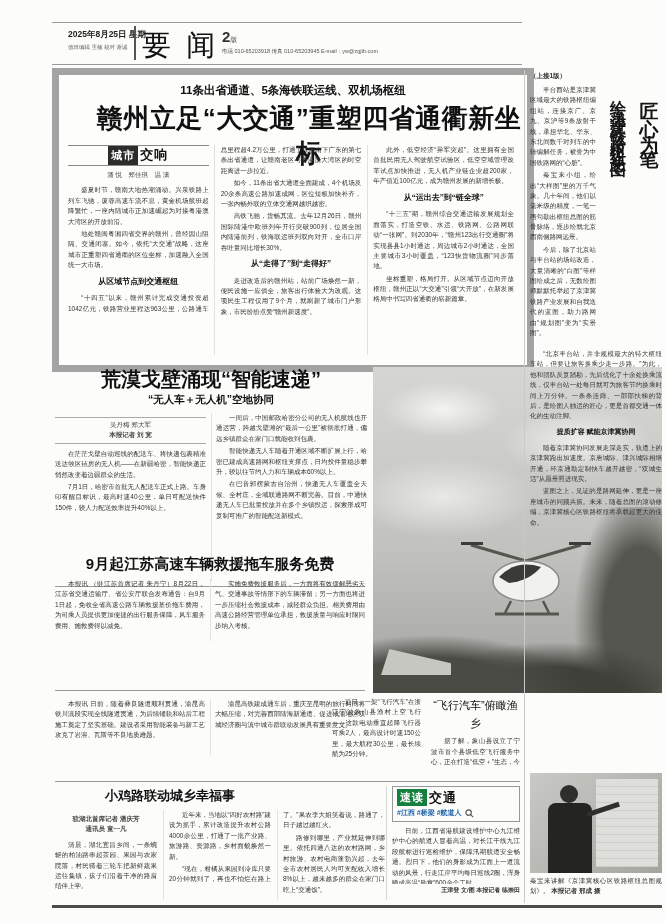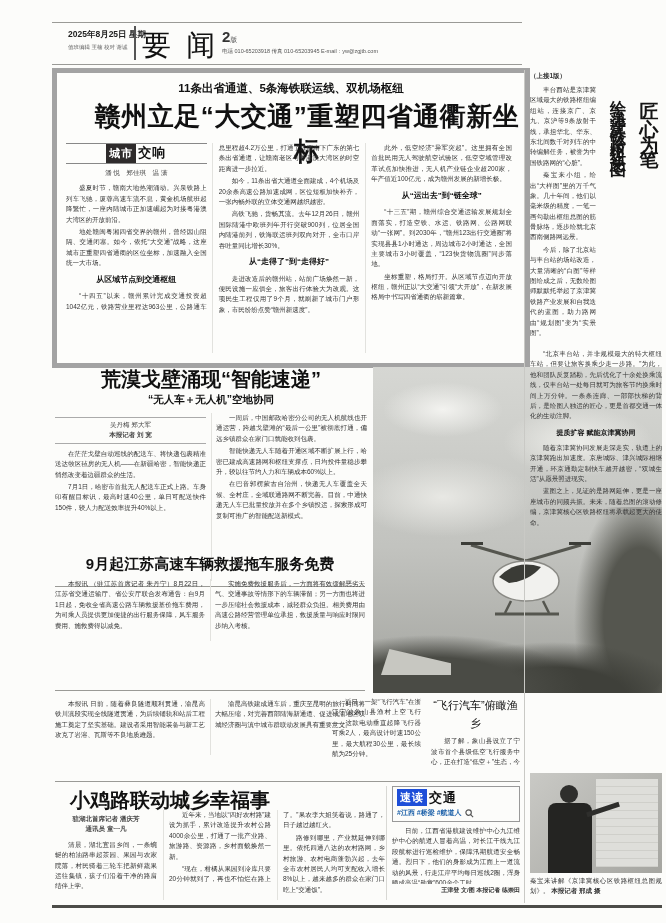--- a/index.html
+++ b/index.html
@@ -5,21 +5,21 @@
   html,body{margin:0;padding:0;background:#e8e8e6;}
   .page{position:relative;width:666px;height:923px;background:#fcfcfa;margin:0 auto;overflow:hidden;
         font-family:"Liberation Sans",sans-serif;color:#222;}
   .abs{position:absolute;}
   .rule{background:#9a9a96;}
   .serif{font-family:"Liberation Serif",serif;}
   .body-text{font-size:6.5px;line-height:1.6;text-align:justify;color:#333;}
   .body-text p{margin:0 0 2px;text-indent:2em;}
   .cols2{column-count:2;column-gap:10px;column-rule:1px solid #e2e2de;}
   .cols3{column-count:3;column-gap:12px;column-rule:1px solid #e2e2de;}
-  .subhead{font-weight:bold;font-size:8px;text-align:center;margin:5px 0;color:#111;text-indent:0;}
+  .subhead{font-weight:bold;font-size:8px;text-align:center;margin:5px 0;color:#111;text-indent:0;font-family:Liberation Serif, serif;}
   .headline{font-weight:bold;color:#111;text-align:center;}
   .badge{display:inline-flex;align-items:center;height:15px;justify-content:center;}
   .badge .dark{background:#2e2b2b;color:#fff;font-weight:bold;font-size:11px;padding:1px 3px;letter-spacing:1px;}
   .badge .light{color:#111;font-weight:bold;font-size:13px;letter-spacing:1px;padding-left:2px;}
   .byline{text-align:center;font-size:6.5px;color:#444;margin:4px 0 5px;text-indent:0;}
   .photo{background:linear-gradient(#d6d7d3,#c2c3bf 55%,#a3a49f);overflow:hidden;}
   .vcol{writing-mode:vertical-rl;font-family:"Liberation Serif",serif;font-weight:bold;color:#141414;}
 </style>
 </head>
 <body>
@@ -37,21 +37,21 @@
   <div class="abs" style="left:134px;top:26px;width:2px;height:34px;background:#555;"></div>
 
   <div class="abs serif" style="left:142px;top:26px;font-size:29px;font-weight:normal;letter-spacing:4px;color:#111;">要 闻</div>
 
   <div class="abs" style="left:222px;top:28px;">
     <span style="font-size:15px;font-weight:bold;color:#333;">2</span><span style="font-size:7px;color:#555;">版</span>
   </div>
   <div class="abs" style="left:222px;top:48px;width:230px;font-size:5.5px;color:#555;">电话 010-65203918 传真 010-65203945 E-mail：yw@zgjtb.com</div>
 
 
-  <div class="abs" style="left:52px;top:68px;width:468px;height:290px;border:5px solid #a3a3a3;background:#fdfdfb;">
+  <div class="abs" style="left:52px;top:68px;width:468px;height:290px;border:7px solid #a3a3a3;background:#fdfdfb;">
     <div class="headline" style="margin-top:8px;font-size:11.5px;">11条出省通道、5条海铁联运线、双机场枢纽</div>
     <div class="headline" style="margin-top:3px;font-size:26px;letter-spacing:0.5px;padding-left:32px;">赣州立足“大交通”重塑四省通衢新坐标</div>
     <div class="body-text cols3 abs" style="left:9px;top:70px;width:446px;height:210px;overflow:hidden;">
       <div style="border-top:1px solid #888;border-bottom:1px solid #888;padding:2px 0;margin-bottom:3px;text-align:center;">
         <span class="badge">
             <span class="dark">城市</span>
             <span class="light">交响</span>
           </span>
       </div>
       <div class="byline">潘 悦　郑佳琪　温 潇</div>
@@ -124,38 +124,38 @@
 
   <div class="abs rule" style="left:55px;top:690px;width:310px;height:1px;"></div>
   <div class="abs" style="left:55px;top:694px;width:310px;">
     <div class="body-text cols2" style="margin-top:5px;height:56px;overflow:hidden;">
       <p>本报讯 日前，随着彝良隧道顺利贯通，渝昆高铁川滇段实现全线隧道贯通，为后续铺轨和站后工程施工奠定了坚实基础。建设者采用智能装备与新工艺攻克了岩溶、瓦斯等不良地质难题。</p>
       <p>渝昆高铁建成通车后，重庆至昆明的旅行时间将大幅压缩，对完善西部陆海新通道、促进成渝地区双城经济圈与滇中城市群联动发展具有重要意义。</p>
     </div>
   </div>
 
   <div class="abs rule" style="left:55px;top:781px;width:465px;height:1px;"></div>
-  <div class="abs serif headline" style="left:55px;top:787px;width:230px;font-size:20px;">小鸡路联动城乡幸福事</div>
+  <div class="abs serif headline" style="left:55px;top:787px;width:230px;font-size:13px;">小鸡路联动城乡幸福事</div>
   <div class="abs body-text cols3" style="left:55px;top:810px;width:330px;height:90px;overflow:hidden;">
     <div class="byline" style="font-weight:bold;">
       <div>驻湖北首席记者 潘庆芳</div>
       <div>通讯员 童一凡</div>
     </div>
     <p>清晨，湖北宜昌乡间，一条蜿蜒的柏油路串起茶园、果园与农家院落，村民骑着三轮车把新鲜蔬果运往集镇，孩子们沿着干净的路肩结伴上学。</p>
     <p>近年来，当地以“四好农村路”建设为抓手，累计改造提升农村公路4000余公里，打通了一批产业路、旅游路、资源路，乡村面貌焕然一新。</p>
     <p>“现在，柑橘从果园到冷库只要20分钟就到了，再也不怕烂在路上了。”果农李大姐笑着说，路通了，日子越过越红火。</p>
     <p>路修到哪里，产业就延伸到哪里。依托四通八达的农村路网，乡村旅游、农村电商蓬勃兴起，去年全市农村居民人均可支配收入增长8%以上，越来越多的群众在家门口吃上“交通饭”。</p>
   </div>
 
   <div class="abs" style="left:386px;top:786px;width:1px;height:114px;background:#d8d8d4;"></div>
   <div class="abs" style="left:392px;top:786px;width:128px;">
     <div style="border:1px solid #999;padding:3px 4px;">
       <div style="display:flex;align-items:center;justify-content:space-between;">
         <span class="badge">
-            <span class="dark" style="background:#1d4ed8;">速读</span>
+            <span class="dark" style="background:#15803d;">速读</span>
             <span class="light">交通</span>
           </span>
       </div>
       <div style="display:flex;align-items:center;gap:3px;margin-top:3px;">
         <span style="font-size:7px;font-weight:bold;color:#1a5fa8;">#江西 #桥梁 #航道人</span>
         <svg width="9" height="9" viewBox="0 0 10 10">
             <circle cx="4" cy="4" r="3" fill="none" stroke="#555" stroke-width="1.3"></circle>
             <line x1="6.3" y1="6.3" x2="9" y2="9" stroke="#555" stroke-width="1.3"></line>
           </svg>
       </div>

